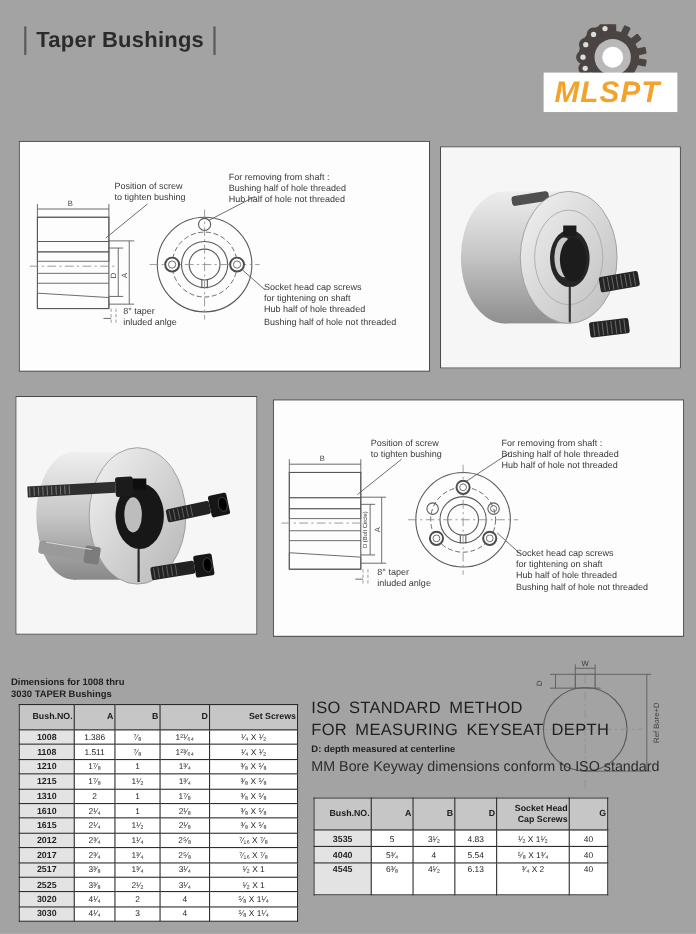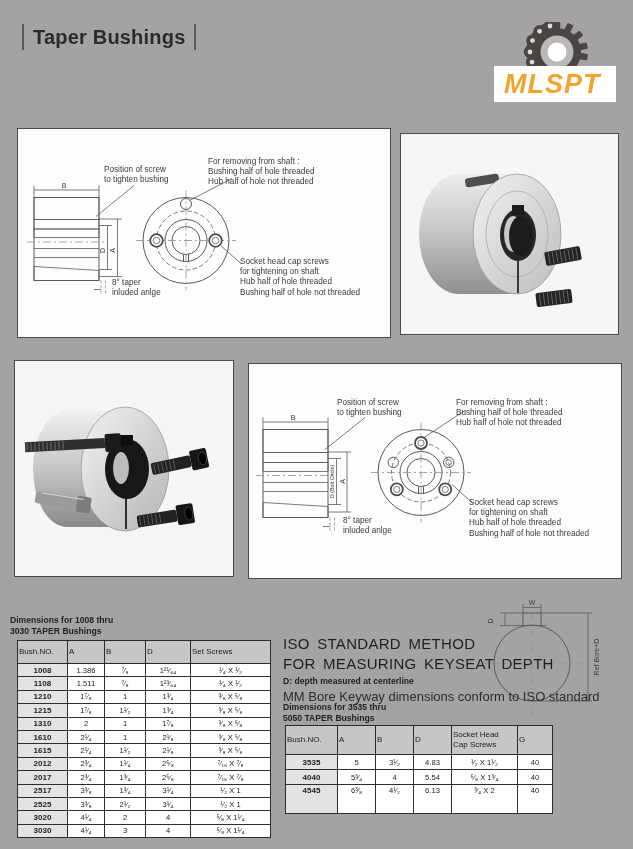--- a/index.html
+++ b/index.html
@@ -12,22 +12,22 @@
   .page-title{font-size:20px;font-weight:bold;margin:0;color:#2b2b2b;letter-spacing:.2px;}
   .logo{position:absolute;left:494px;top:22px;width:122px;height:80px;}
   
   .frame{position:absolute;border:1.5px solid #4a4a4a;background:#fdfdfd;}
   .frame svg.fill{position:absolute;left:0;top:0;width:100%;height:100%;display:block;}
   
   .ann{position:absolute;font-size:8.2px;line-height:1.24;color:#3a3a3a;white-space:nowrap;}
   
   .tbl{position:absolute;border-collapse:collapse;table-layout:fixed;background:#fff;
        border:1.5px solid #1c1c1c;}
-  .tbl th{border:1.2px solid #2a2a2a;background:#c6c6c6;font-size:8px;font-weight:normal;
-          color:#1a1a1a;padding:6px 1px;text-align:left;white-space:pre-line;line-height:1.25;}
+  .tbl th{border:1.2px solid #2a2a2a;background:#c6c6c6;font-size:8px;font-weight:bold;
+          color:#1a1a1a;padding:6px 1px;text-align:right;white-space:pre-line;line-height:1.25;}
   .tbl td{border:1px solid #2e2e2e;font-size:7.6px;text-align:center;padding:1px 1px;
           height:10.4px;color:#222;}
   .tbl td:first-child{background:#e3e3e3;font-weight:bold;font-size:8px;}
   .tbl-large th{padding:4px 1px;}
   .tbl-large td{height:12px;}
   .tbl-large tbody tr:last-child td{padding-bottom:15px;vertical-align:top;}
   .tbl-title{position:absolute;font-size:8.6px;font-weight:bold;color:#1f1f1f;line-height:1.3;}
   .iso-block{position:absolute;color:#1f1f1f;}
   .iso-l1,.iso-l2{font-size:15px;font-weight:normal;letter-spacing:.3px;word-spacing:3px;line-height:1.35;}
   .iso-l3{font-size:8.6px;font-weight:bold;line-height:1.4;}
@@ -508,24 +508,20 @@
       </tbody>
   </table>
 
   <div class="iso-block" style="left:283px;top:634px;">
     <div class="iso-l1">ISO STANDARD METHOD</div>
     <div class="iso-l2">FOR MEASURING KEYSEAT DEPTH</div>
     <div class="iso-l3">D: depth measured at centerline</div>
     <div class="iso-l4">MM Bore Keyway dimensions conform to ISO standard</div>
   </div>
 
-  <div class="tbl-title" style="left:283px;top:702px;">
-    <div>Dimensions for 3535 thru</div>
-    <div>5050 TAPER Bushings</div>
-  </div>
 
   <table class="tbl tbl-large" style="left:285px;top:725px;width:267px;">
     <colgroup>
       <col style="width:52px">
         <col style="width:38px">
         <col style="width:38px">
       <col style="width:38px">
         <col style="width:66px">
         <col style="width:35px">
     </colgroup>

